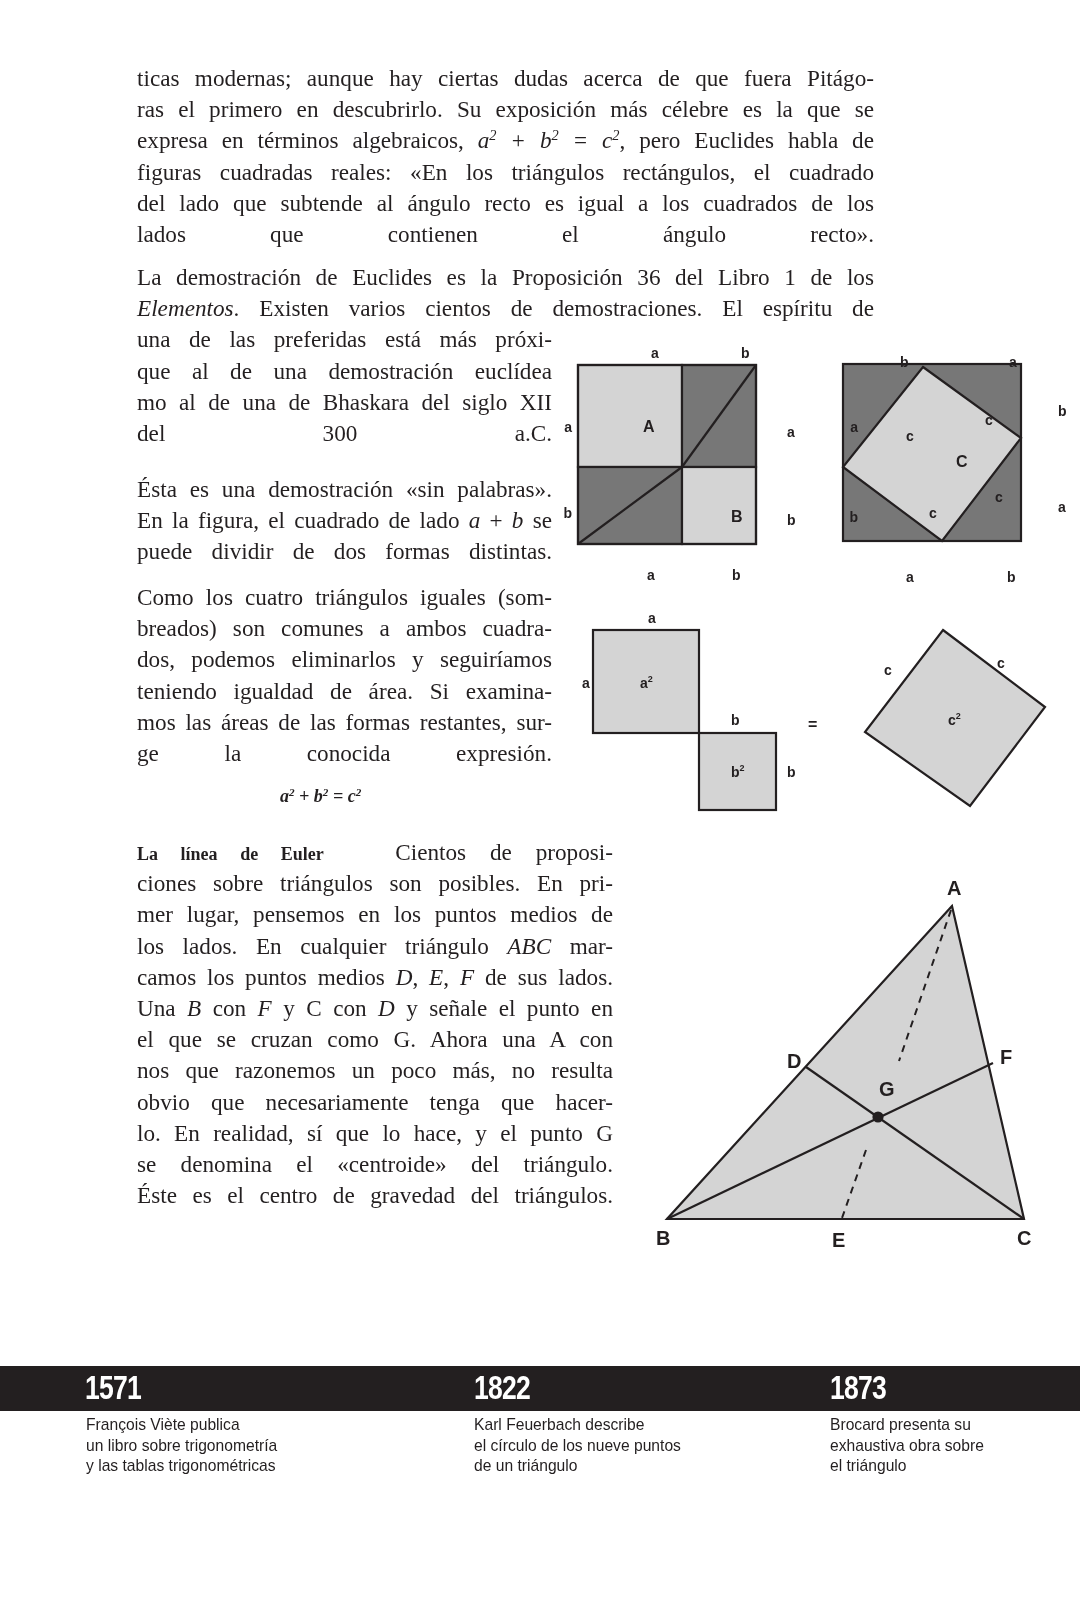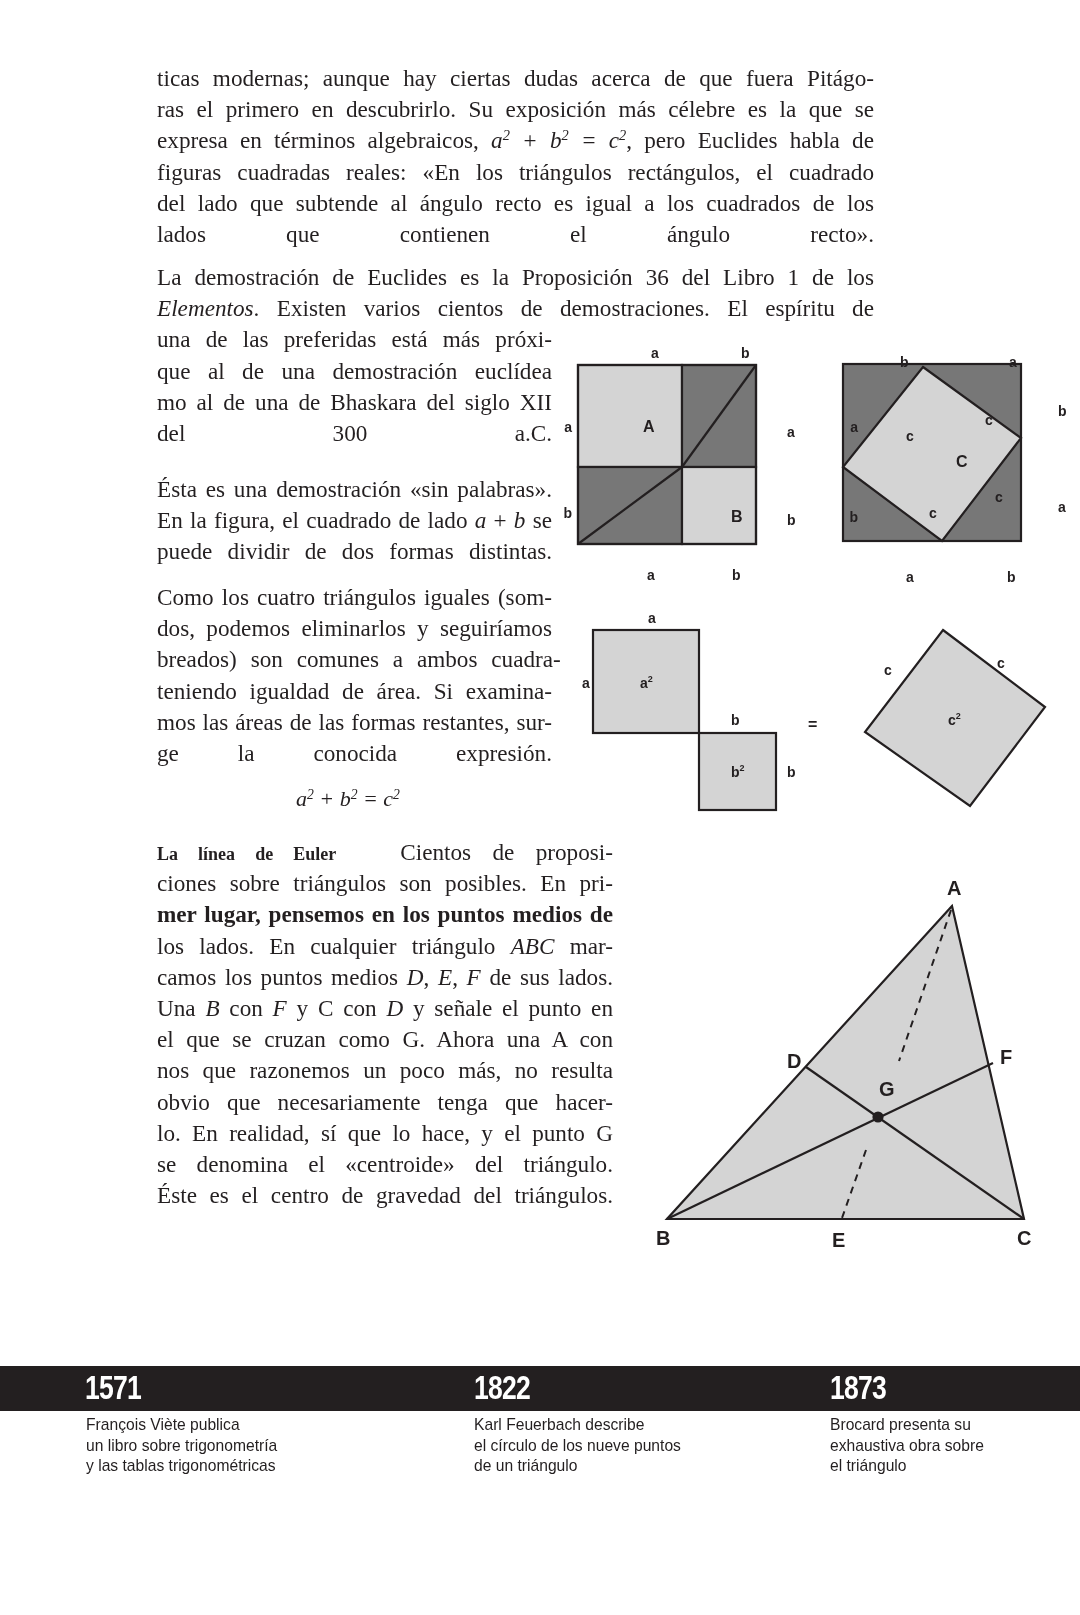--- a/index.html
+++ b/index.html
@@ -6,29 +6,29 @@
   body {
     width: 1080px; height: 1615px; position: relative; overflow: hidden;
     background: #ffffff; color: #231f20;
     font-family: "Liberation Serif", "DejaVu Serif", serif;
   }
   .para {
     position: absolute; left: 137px;
     font-size: 23.2px; line-height: 31.2px;
     text-align: justify; margin: 0;
   }
-  .para .ln { display: block; text-align: justify; text-align-last: justify; white-space: nowrap; margin-left: 20px; }
+  .para .ln { display: block; text-align: justify; text-align-last: justify; white-space: nowrap; }
   .ln { display:block; height:31.2px; }
   .justify { display: flex; justify-content: space-between; white-space: nowrap; }
   .justify span { white-space: pre; }
   .heading {
     font-weight: bold; font-size: 18px;
   }
   .formula {
-    position: absolute; left: 296px; top: 786px; font-size: 22px; font-style: italic;
+    position: absolute; left: 280px; top: 786px; font-size: 18px; font-style: italic; font-weight: bold;
   }
   sup { font-size: 0.62em; vertical-align: 0.55em; line-height: 0; }
   .fig { position: absolute; left: 0; top: 0; }
   .lbl {
     font-family: "Liberation Sans", "DejaVu Sans", sans-serif;
     font-weight: bold; fill: #231f20;
   }
   .band {
     position: absolute; left: 0; top: 1366px; width: 1080px; height: 45px;
     background: #231f20;
@@ -74,35 +74,35 @@
 </div>
 
 <div class="para" style="top:474px; width:415px;">
   <div class="ln" style="white-space:nowrap;"><span>Ésta es una demostración «sin palabras».</span></div>
   <div class="ln" style="white-space:nowrap;"><span>En la figura, el cuadrado de lado </span><i>a</i><span> + </span><i>b</i><span> se</span></div>
   <div class="ln"><span>puede dividir de dos formas distintas.</span></div>
 </div>
 
 <div class="para" style="top:582px; width:415px;">
   <div class="ln" style="white-space:nowrap;word-spacing:-1px;"><span>Como los cuatro triángulos iguales (som-</span></div>
+  <div class="ln" style="white-space:nowrap;word-spacing:8px;"><span>breados) son comunes a ambos cuadra-</span></div>
   <div class="ln" style="white-space:nowrap;word-spacing:4px;"><span>dos, podemos eliminarlos y seguiríamos</span></div>
-  <div class="ln" style="white-space:nowrap;word-spacing:8px;"><span>breados) son comunes a ambos cuadra-</span></div>
   <div class="ln" style="white-space:nowrap;word-spacing:5px;"><span>teniendo igualdad de área. Si examina-</span></div>
   <div class="ln" style="white-space:nowrap;word-spacing:-1.5px;"><span>mos las áreas de las formas restantes, sur-</span></div>
   <div class="ln"><span>ge la conocida expresión.</span></div>
 </div>
 
 <div class="formula">a<sup>2</sup> + b<sup>2</sup> = c<sup>2</sup></div>
 
 <div class="para" style="top:837px; width:476px;">
   <div class="ln" style="white-space:nowrap;">
     <span class="heading">La línea de Euler</span><span>&nbsp;&nbsp;&nbsp;</span><span>Cientos de proposi-</span>
   </div>
   <div class="ln" style="white-space:nowrap;word-spacing:3px;"><span>ciones sobre triángulos son posibles. En pri-</span></div>
-  <div class="ln" style="white-space:nowrap;word-spacing:-0.5px;font-weight:bold;"><span>mer lugar, pensemos en los puntos medios de</span></div>
+  <div class="ln" style="white-space:nowrap;word-spacing:-0.5px;"><span>mer lugar, pensemos en los puntos medios de</span></div>
   <div class="ln" style="white-space:nowrap;word-spacing:5px;"><span>los lados. En cualquier triángulo </span><i>ABC</i><span> mar-</span></div>
   <div class="ln" style="white-space:nowrap;word-spacing:-1.5px;"><span>camos los puntos medios </span><i>D</i><span>, </span><i>E</i><span>, </span><i>F</i><span> de sus lados.</span></div>
   <div class="ln" style="white-space:nowrap;word-spacing:0.5px;"><span>Una </span><i>B</i><span> con </span><i>F</i><span> y C con </span><i>D</i><span> y señale el punto en</span></div>
   <div class="ln" style="white-space:nowrap;word-spacing:3.5px;"><span>el que se cruzan como G. Ahora una A con</span></div>
   <div class="ln" style="white-space:nowrap;word-spacing:2.5px;"><span>nos que razonemos un poco más, no resulta</span></div>
   <div class="ln" style="white-space:nowrap;word-spacing:3.5px;"><span>obvio que necesariamente tenga que hacer-</span></div>
   <div class="ln" style="white-space:nowrap;word-spacing:1.5px;"><span>lo. En realidad, sí que lo hace, y el punto G</span></div>
   <div class="ln" style="white-space:nowrap;word-spacing:9.5px;"><span>se denomina el «centroide» del triángulo.</span></div>
   <div class="ln" style="white-space:nowrap;"><span>Éste es el centro de gravedad del triángulos.</span></div>
 </div>

